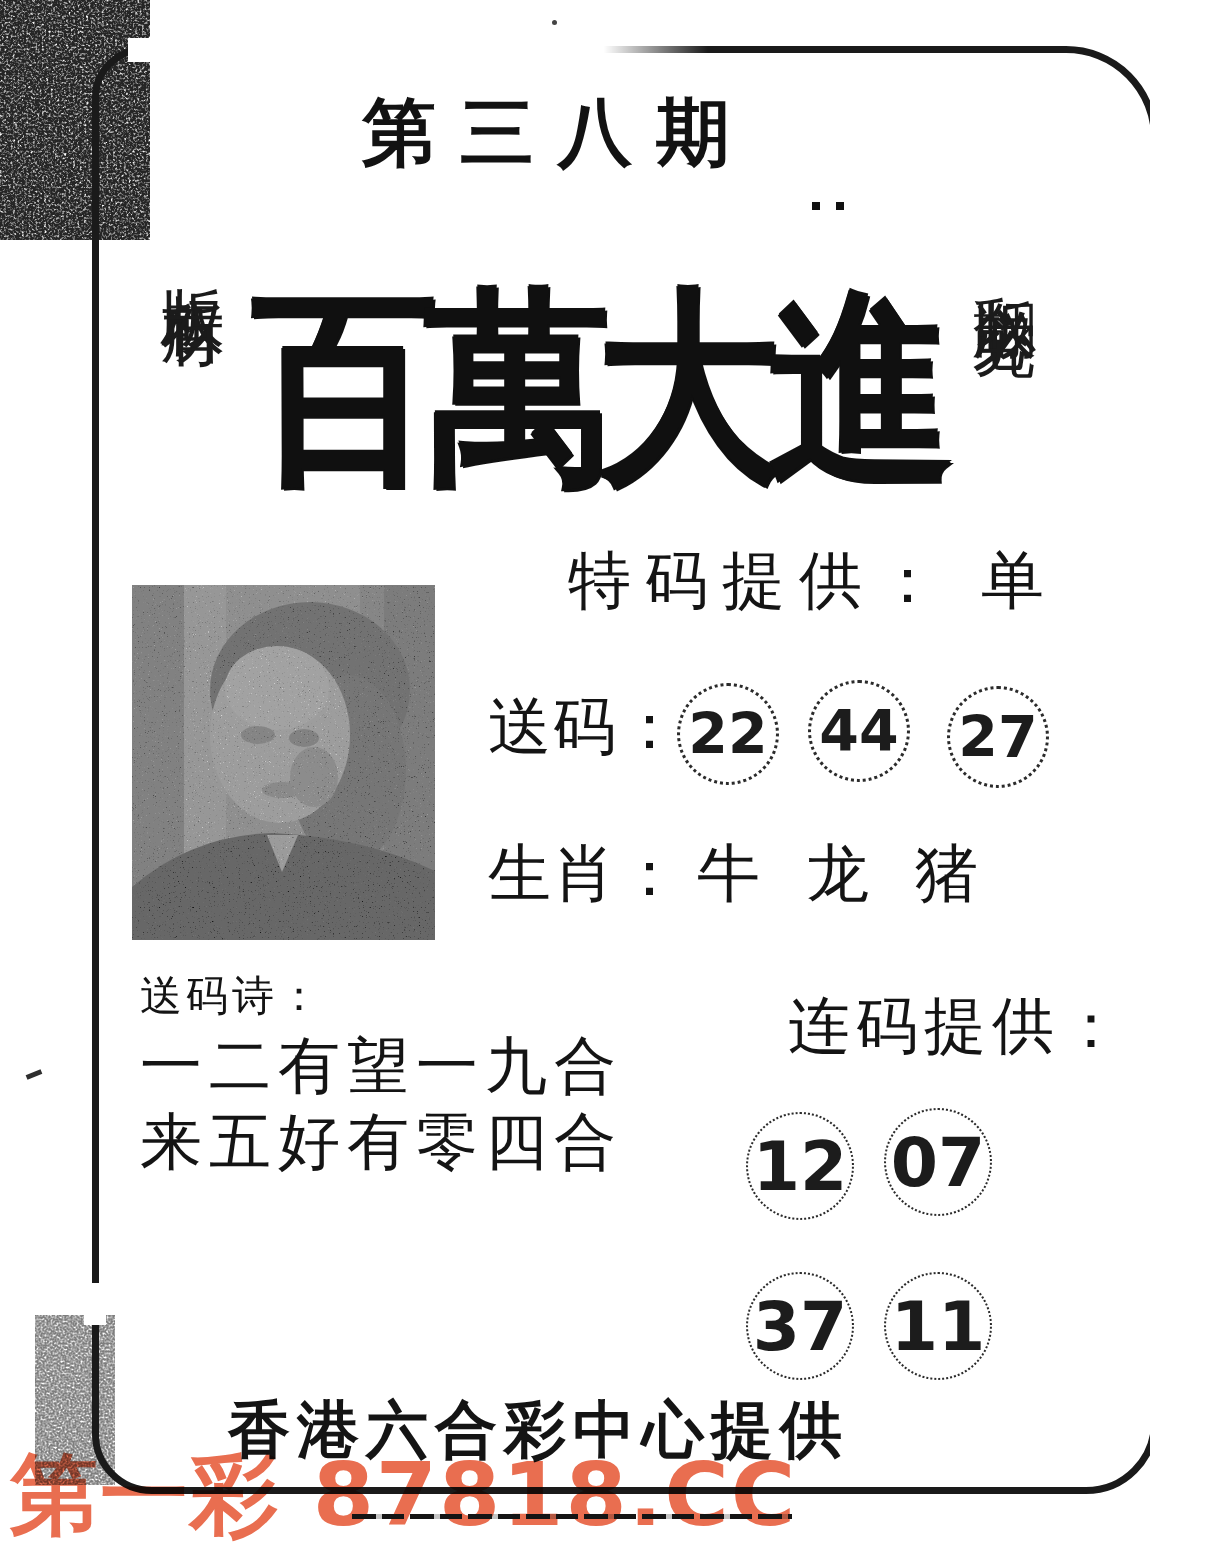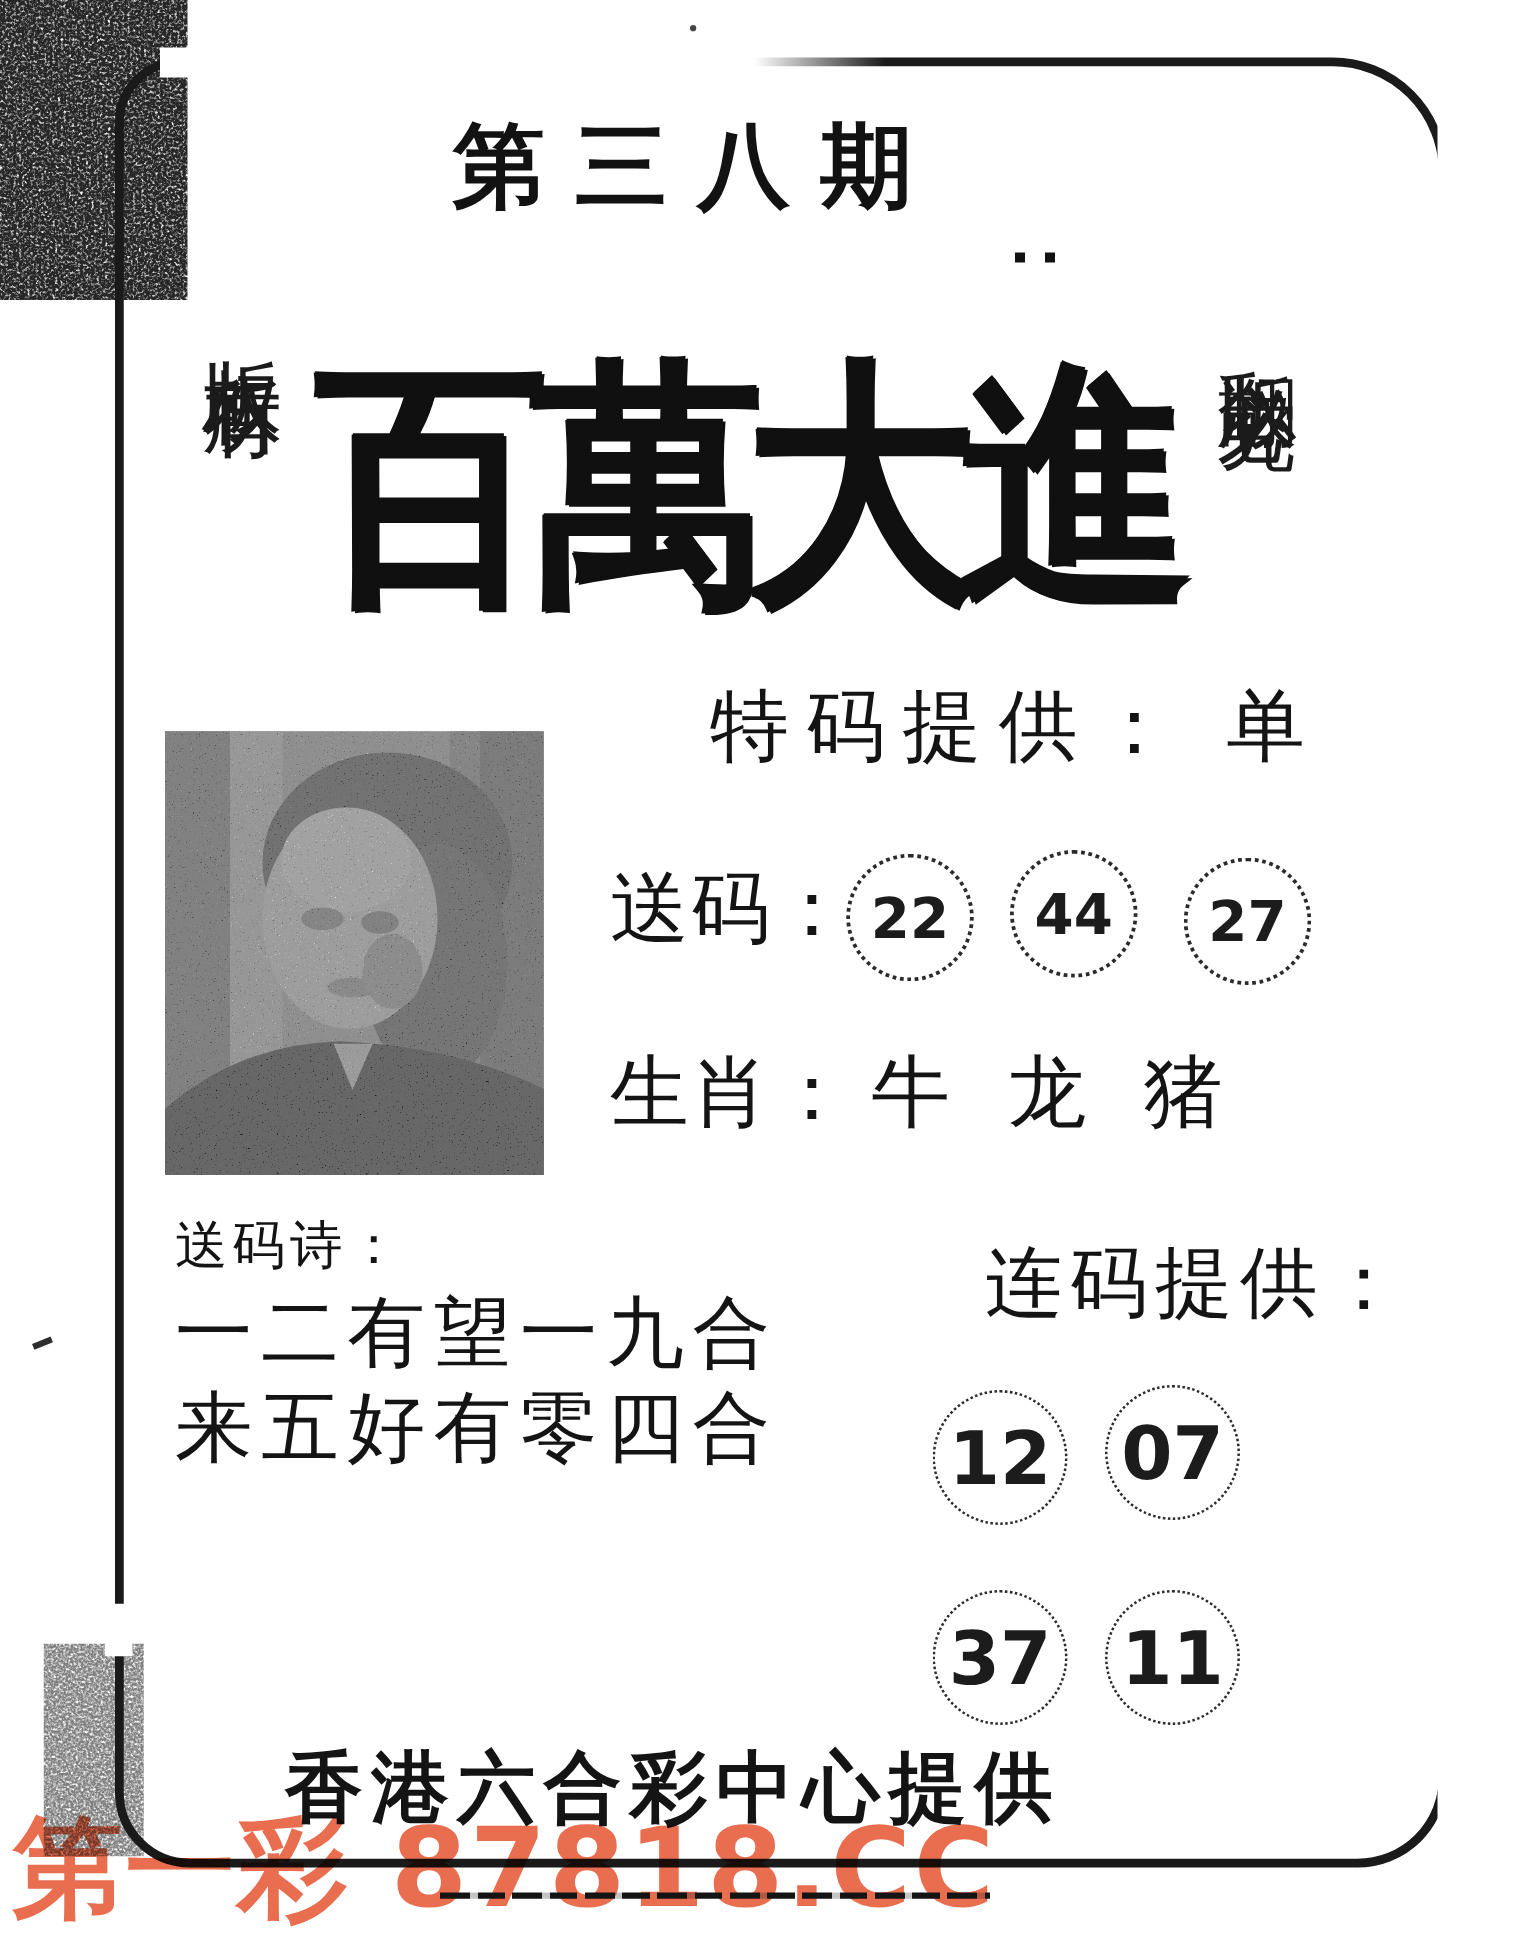--- a/index.html
+++ b/index.html
@@ -49,23 +49,23 @@
   
   .special-line{position:absolute;left:568px;top:538px;z-index:4;font-size:63px;white-space:nowrap;letter-spacing:14px;color:#141414;}
   .special-line .val{margin-left:28px;letter-spacing:0;}
   .songma-label{position:absolute;left:488px;top:684px;z-index:4;font-size:63px;letter-spacing:2px;color:#141414;}
   .zodiac-label{position:absolute;left:488px;top:831px;z-index:4;font-size:63px;letter-spacing:2px;color:#141414;}
   .zodiac-values{position:absolute;left:697px;top:831px;z-index:4;font-size:63px;display:flex;gap:46px;color:#141414;}
   
   .num-circle{
     position:absolute;z-index:4;width:102px;height:102px;border:3px dotted #2b2b2b;border-radius:50%;
     display:flex;align-items:center;justify-content:center;box-sizing:border-box;
-    font-family:"DejaVu Sans", sans-serif;font-size:45px;font-weight:bold;color:#1c1c1c;
+    font-family:"DejaVu Sans", sans-serif;font-size:57px;font-weight:bold;color:#1c1c1c;
   }
-  .num-circle.big{width:108px;height:108px;border-width:2.5px;font-size:59px;}
+  .num-circle.big{width:108px;height:108px;border-width:2.5px;font-size:68px;}
   
   .poem{position:absolute;left:140px;top:968px;z-index:4;color:#141414;}
   .poem-label{font-size:42px;letter-spacing:4px;margin-bottom:4px;}
   .poem-line{font-size:62px;line-height:76px;letter-spacing:7px;white-space:nowrap;}
   .lianma-label{position:absolute;left:788px;top:984px;z-index:4;font-size:62px;letter-spacing:6px;color:#141414;}
   
   .footer-text{position:absolute;left:228px;top:1388px;z-index:4;font-size:62px;letter-spacing:7px;white-space:nowrap;color:#141414;font-weight:bold;}
   .watermark{
     position:absolute;left:10px;top:1436px;z-index:5;
     font-family:"DejaVu Sans", sans-serif;font-weight:bold;

